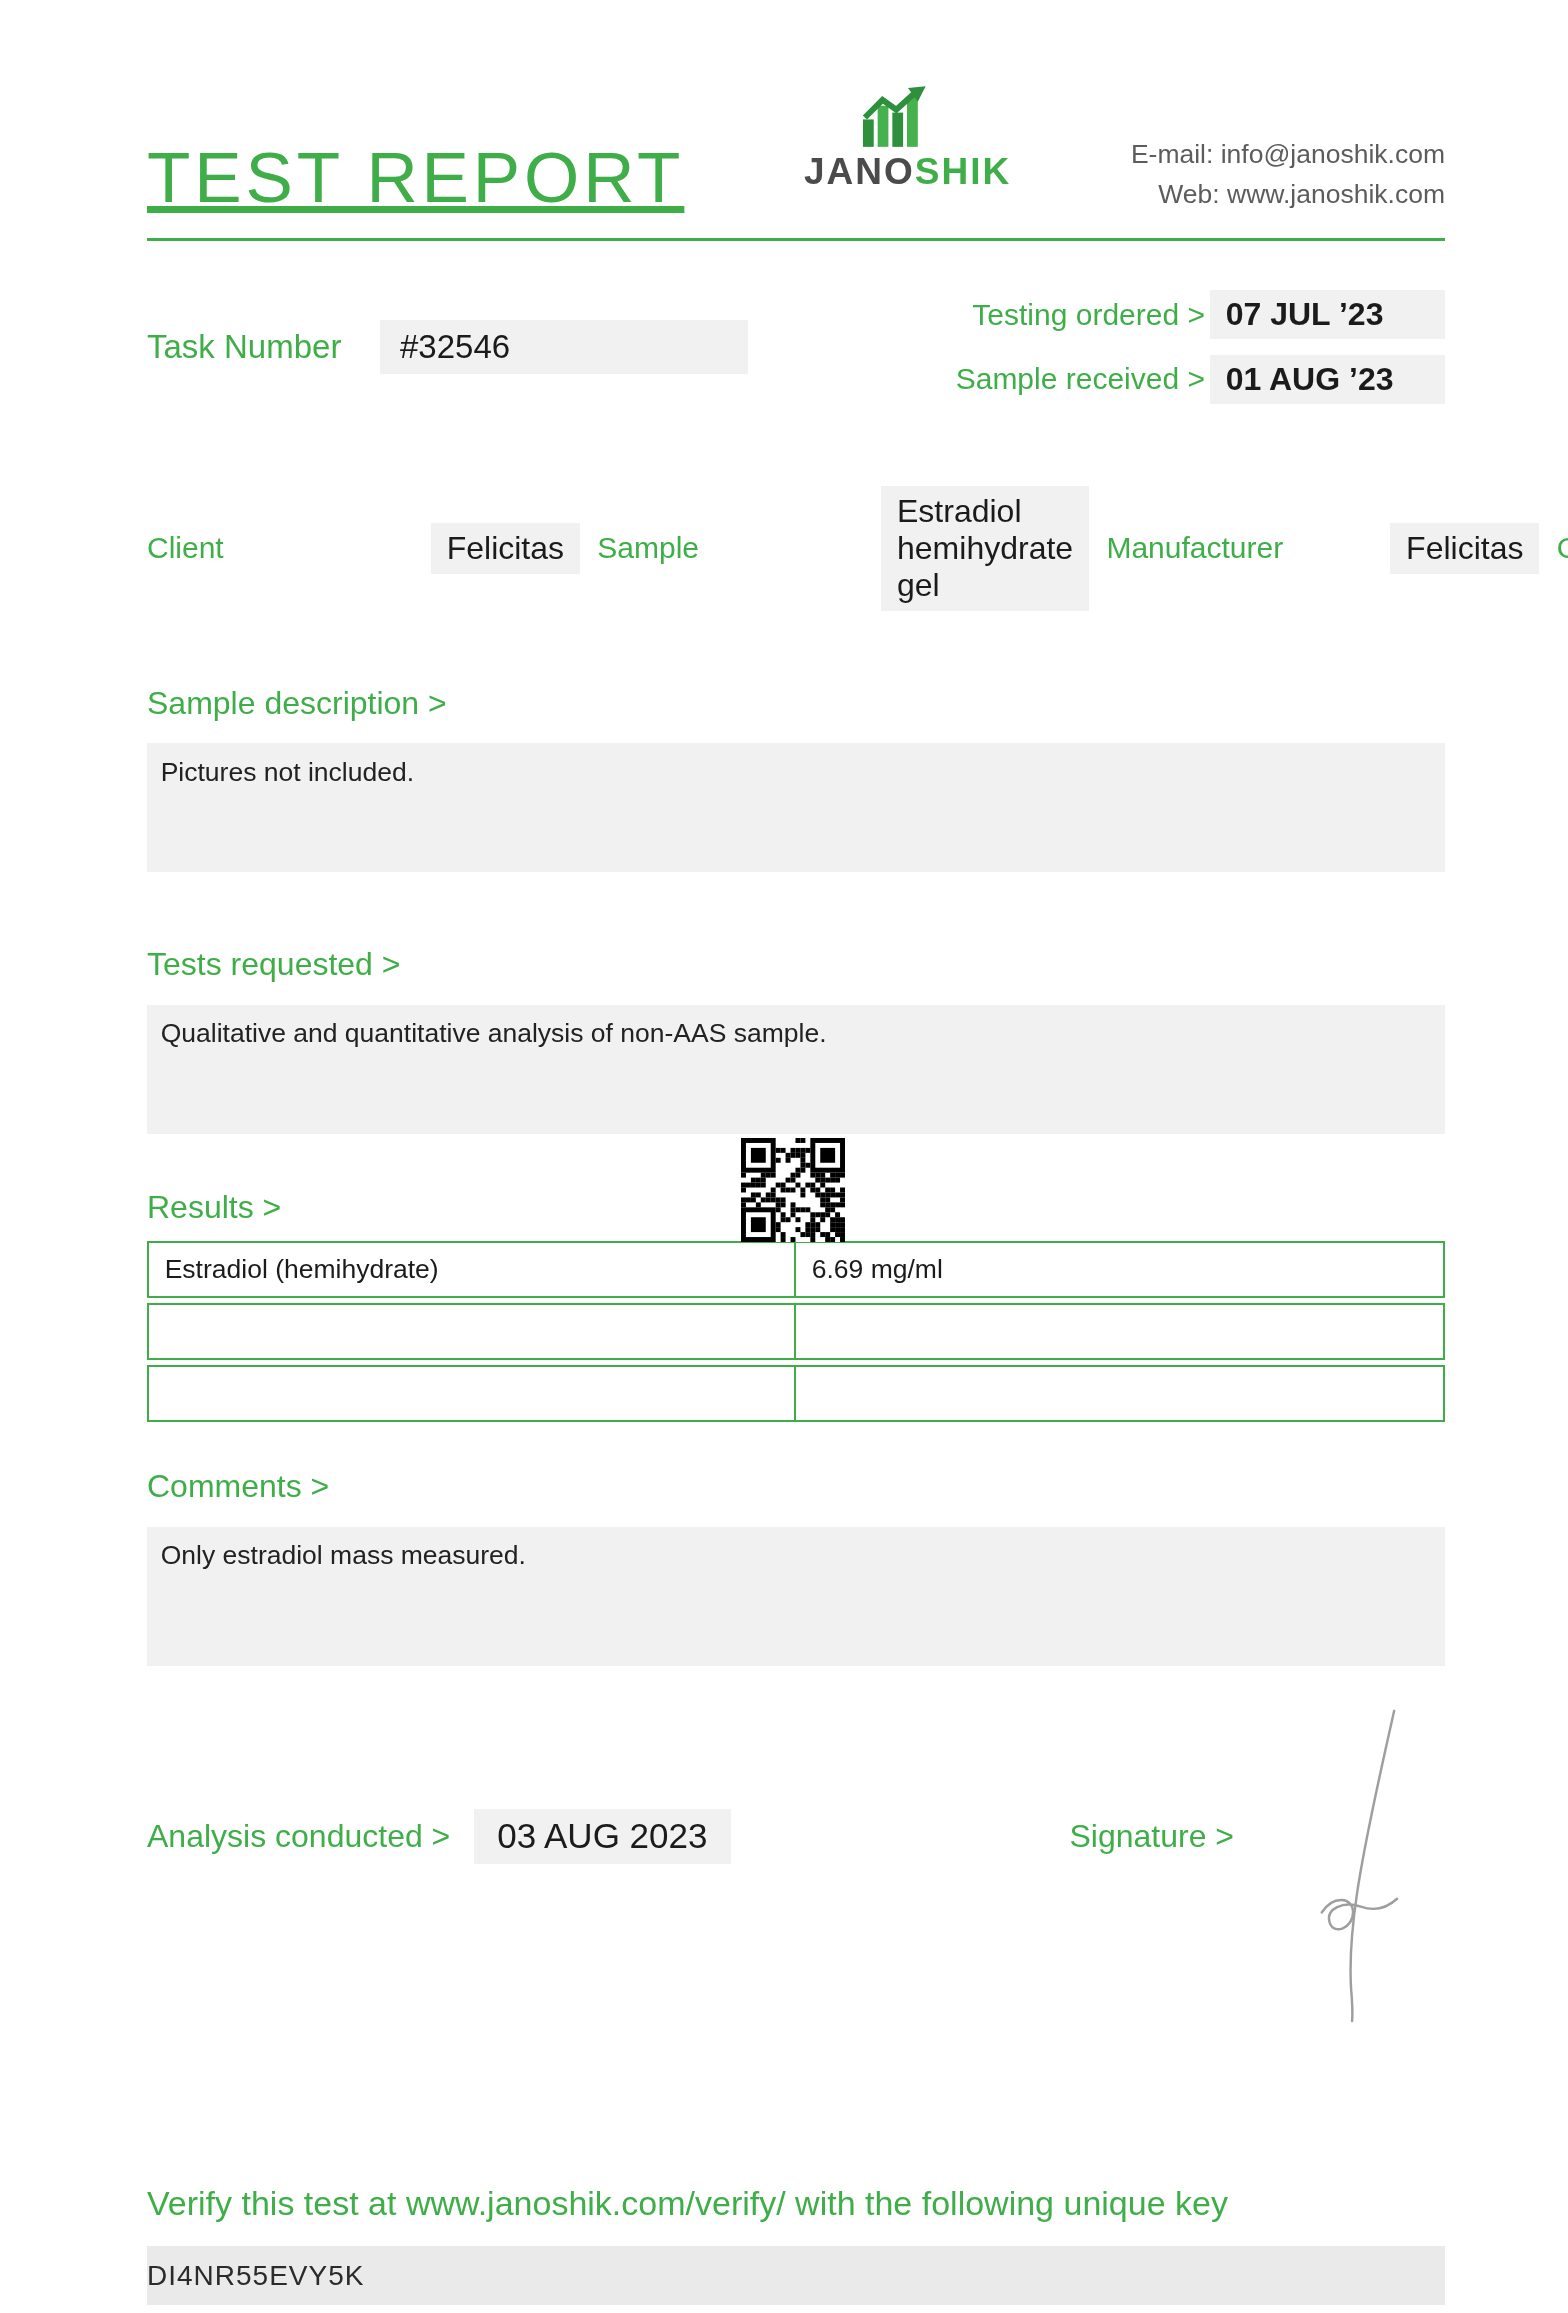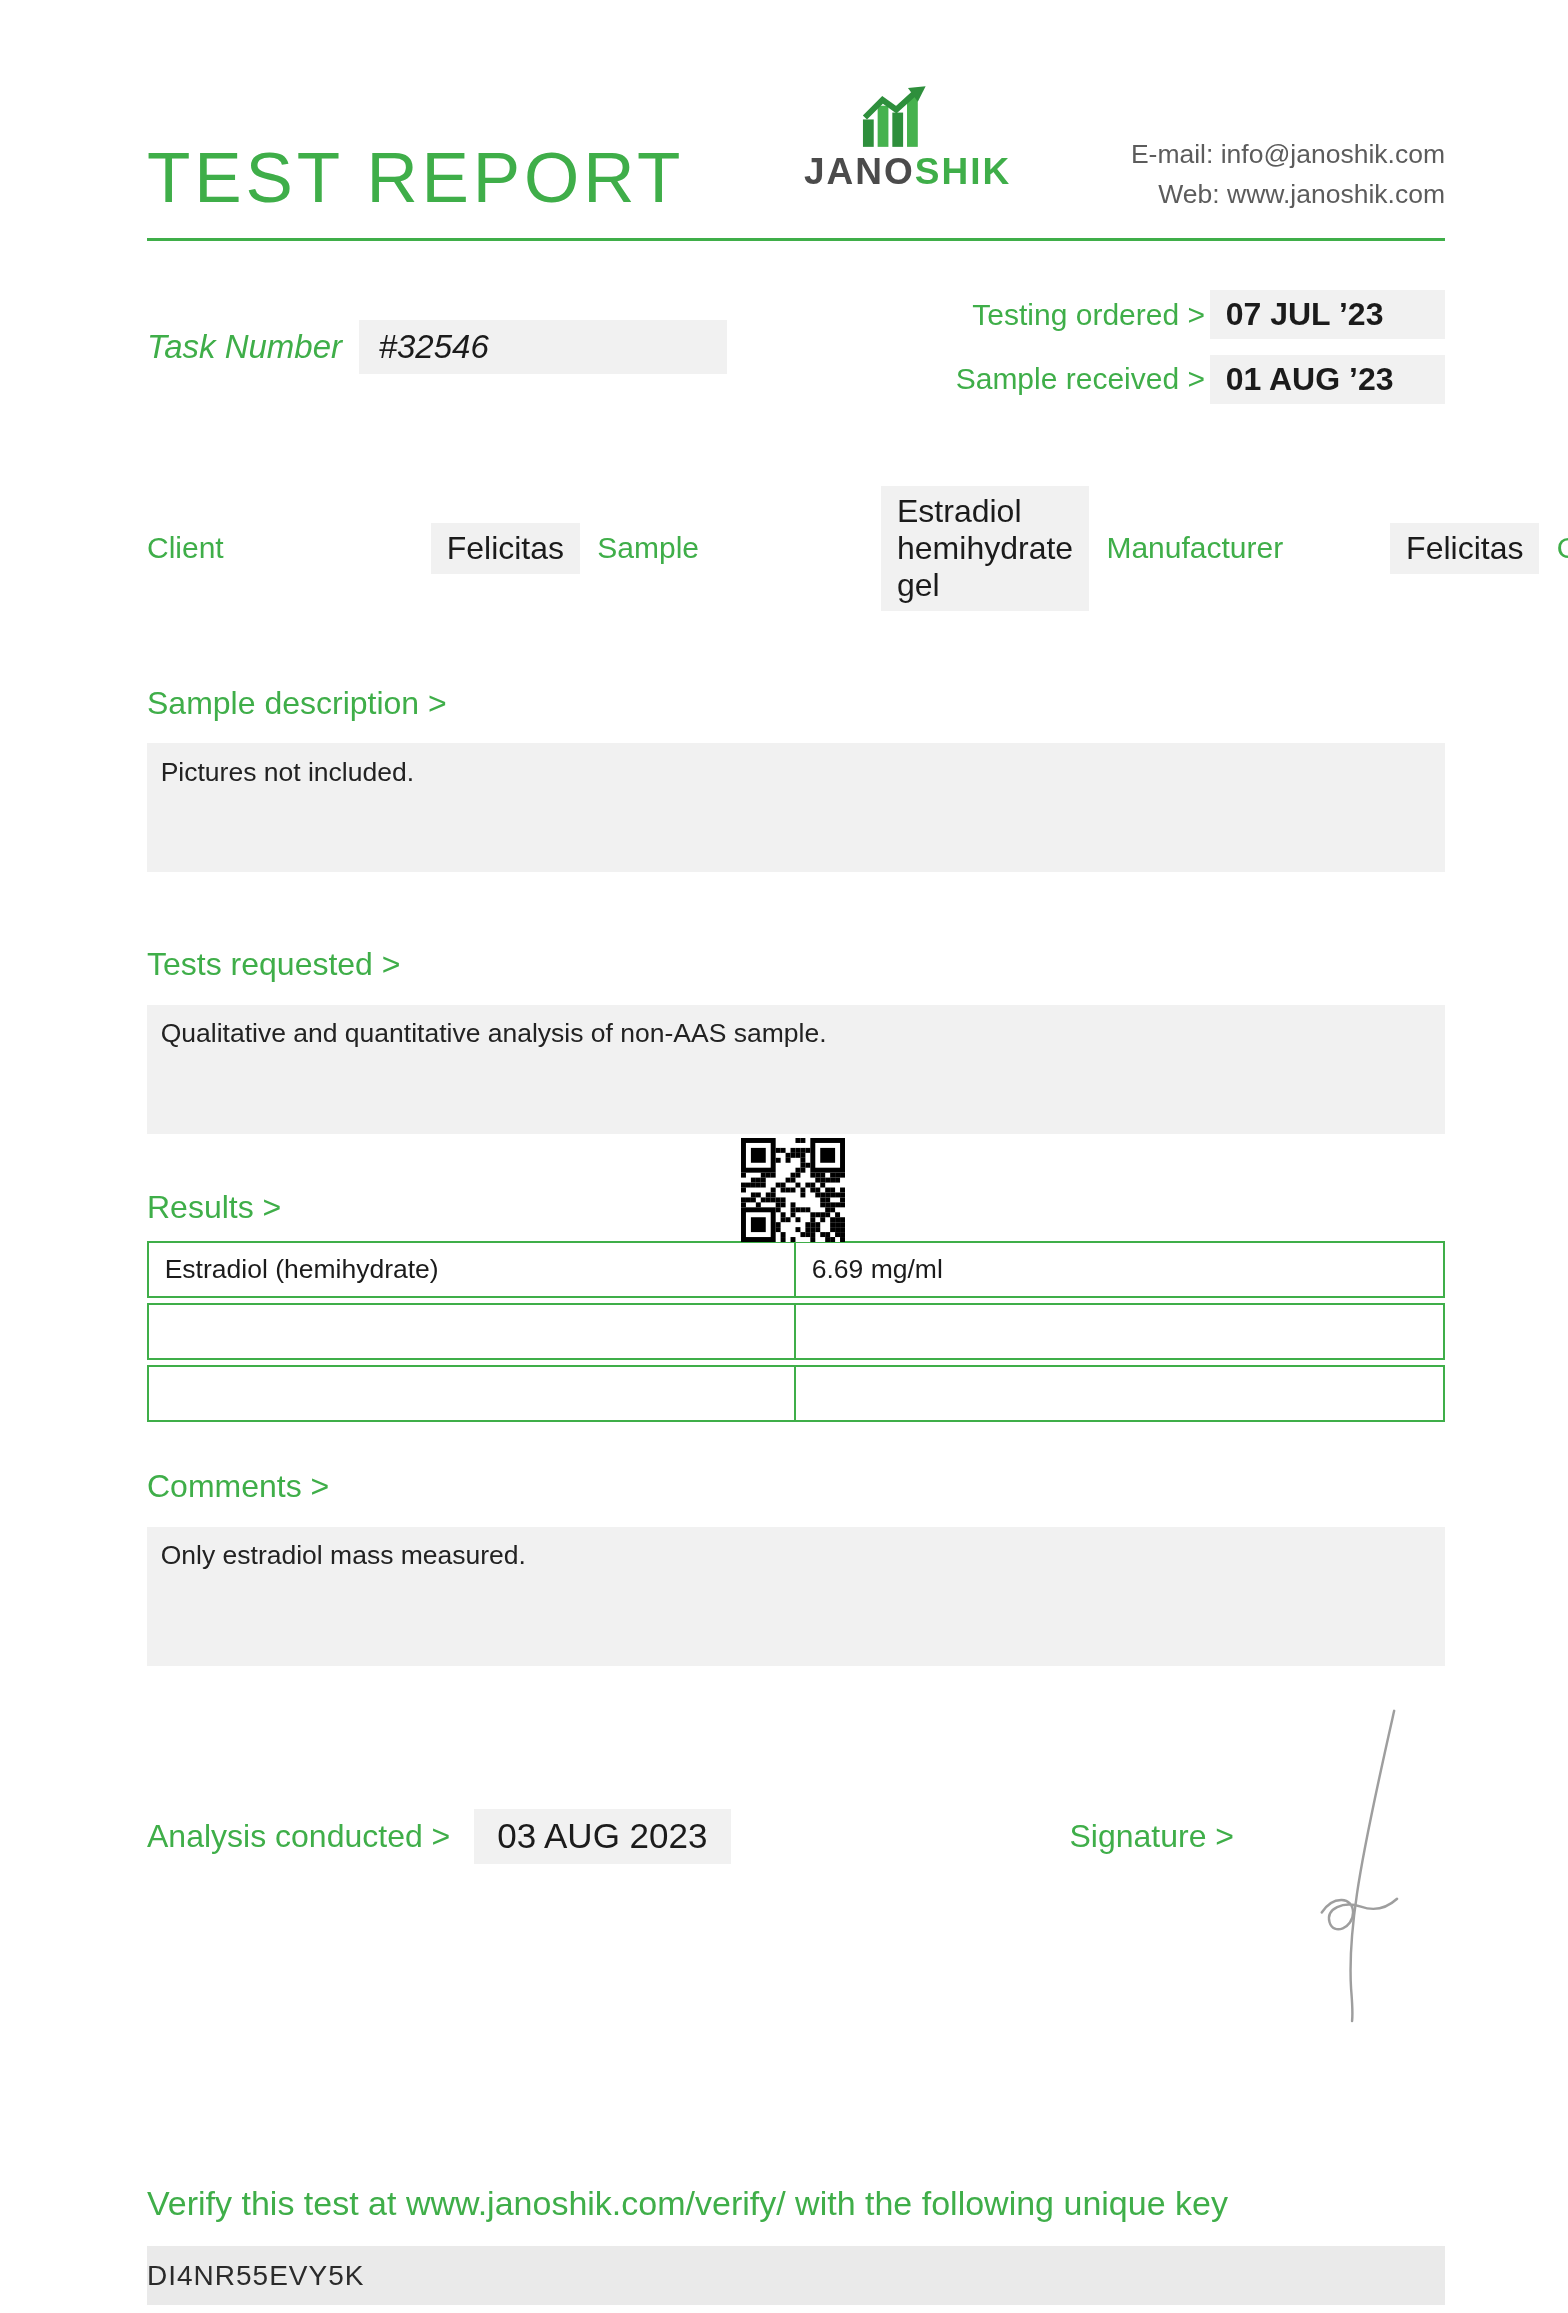--- a/index.html
+++ b/index.html
@@ -19,37 +19,38 @@
 
   
   .header { display: flex; justify-content: space-between; align-items: flex-start; }
   .title {
     margin-top: 51px;
     font-size: 71px;
     font-weight: 400;
     letter-spacing: 3.9px;
     color: var(--green);
     white-space: nowrap;
+    text-decoration: underline;
   }
   .logo { display: flex; flex-direction: column; align-items: center; }
   .logo-bars { width: 94px; height: 61px; }
   .logo-text { font-size: 37px; font-weight: bold; letter-spacing: 2px; margin-top: 3.9px; }
   .jano { color: #4b4b4b; }
   .shik { color: var(--green); }
   .contact { margin-top: 49px; text-align: right; font-size: 26.5px; color: #5c5c5c; line-height: 1.5; white-space: nowrap; }
 
   .rule { height: 3.9px; background: var(--green); margin-top: 19.6px; flex: none; }
 
   
   .lbl { color: var(--green); font-size: 30px; white-space: nowrap; }
   .box { background: var(--box); color: #1b1b1b; }
 
   
   .task-row { display: flex; justify-content: space-between; margin-top: 49px; }
-  .task-left { display: flex; align-items: center; gap: 17px; font-style: italic; }
+  .task-left { display: flex; align-items: center; gap: 39px; }
   .lbl-lg { font-size: 33px; }
   .task-num { font-size: 33px; padding: 7.8px 19.6px; width: 368px; }
   .task-right { display: flex; flex-direction: column; gap: 15.7px; }
   .date-row { display: flex; align-items: center; gap: 5px; justify-content: flex-end; }
   .date { font-size: 32px; font-weight: bold; padding: 5.9px 15.7px; width: 235px; }
 
   
   .details { margin-top: 82px; display: flex; flex-direction: row; gap: 17.6px; }
   .detail-row { display: flex; align-items: center; }
   .detail-label { width: 284px; flex: none; }

